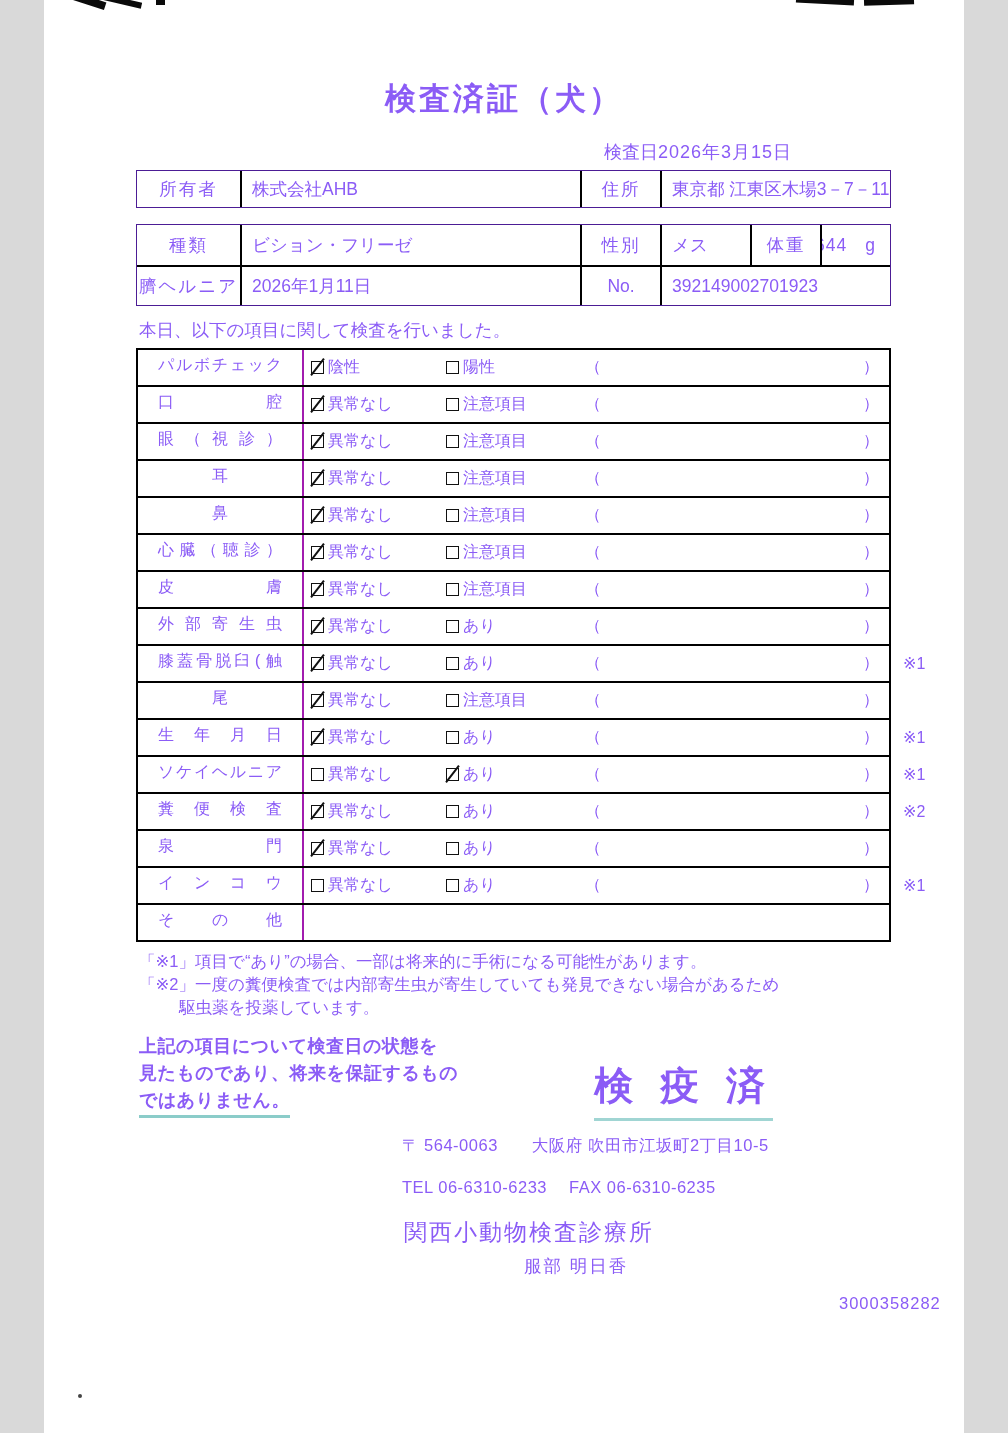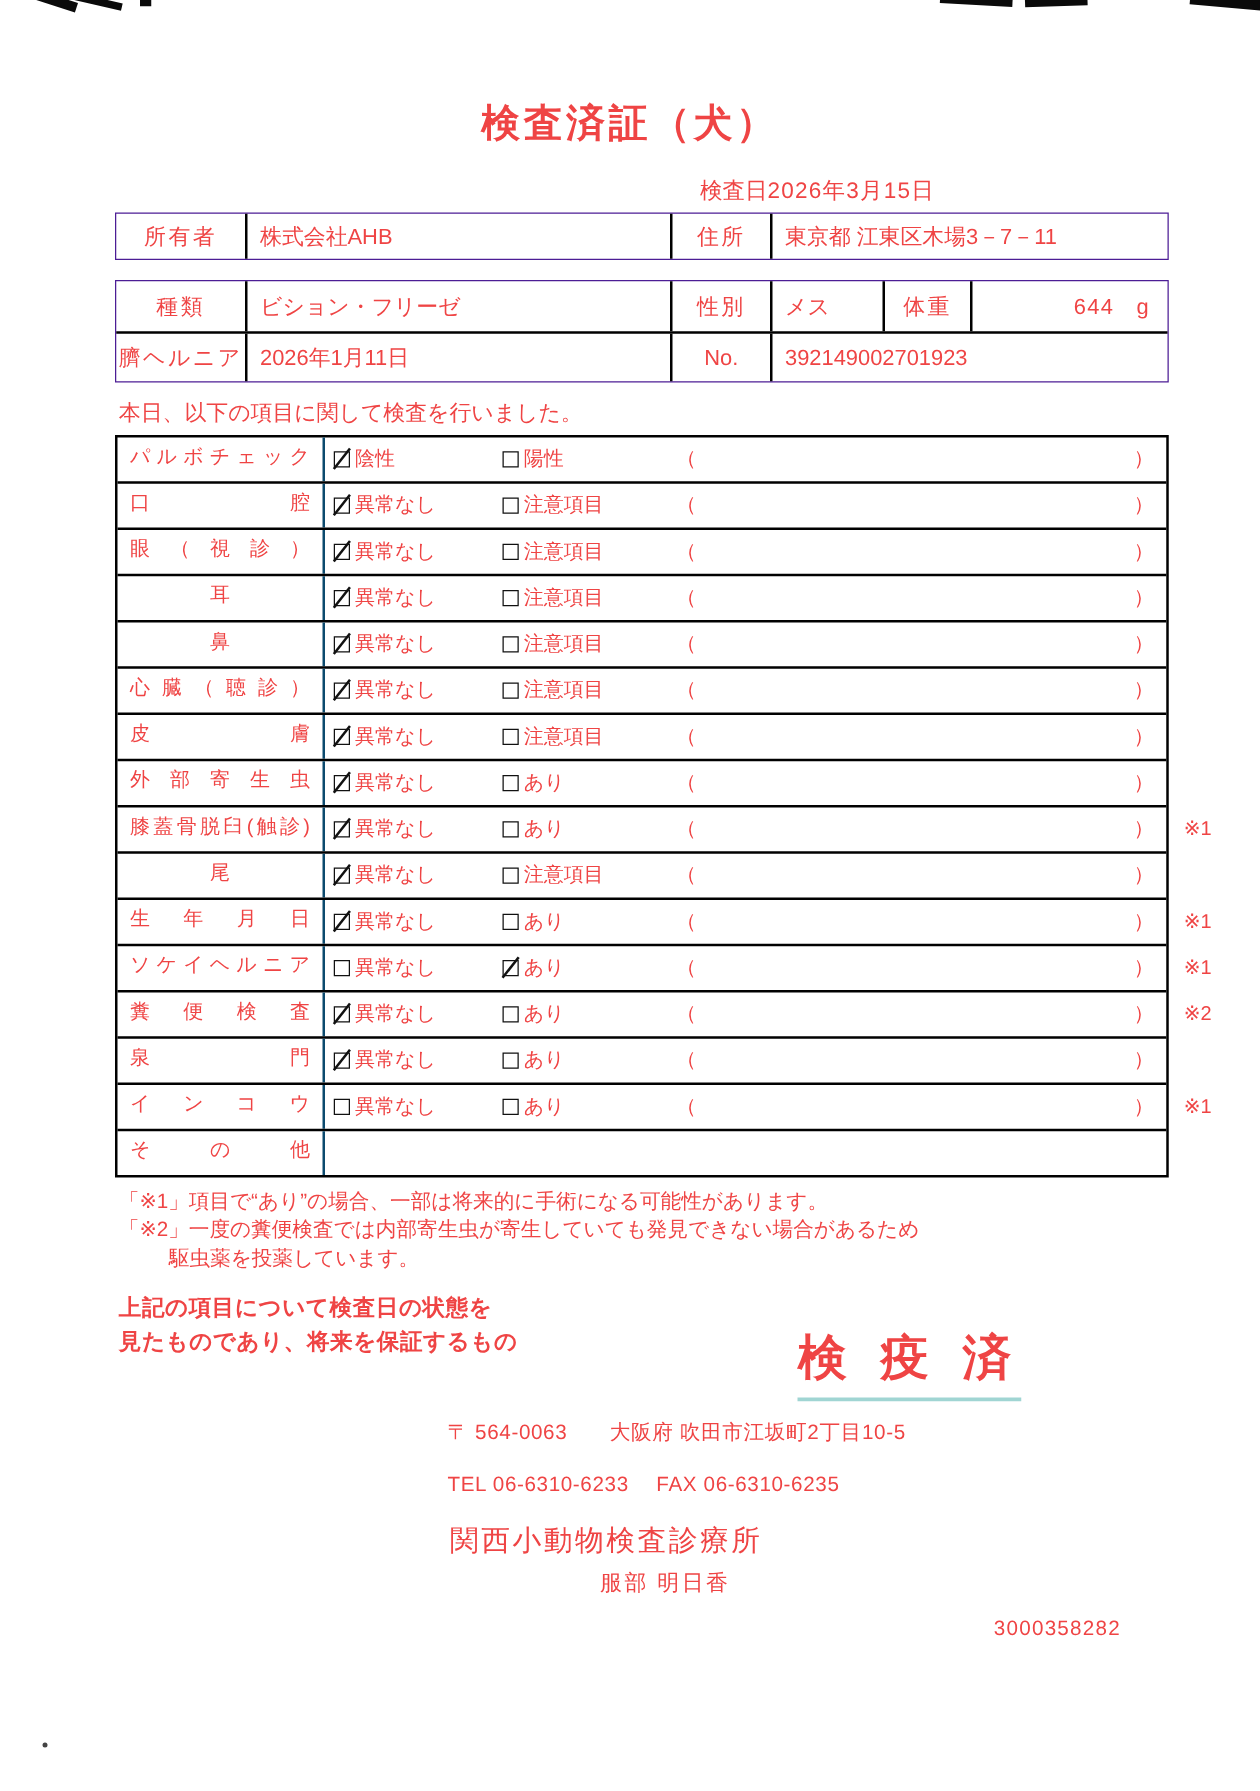--- a/index.html
+++ b/index.html
@@ -1,21 +1,21 @@
 <!DOCTYPE html>
 <html><head>
 <meta charset="utf-8">
 <style>
   html,body { margin:0; padding:0; background:#d9d9d9; }
   .page {
     position:relative;
-    width:1008px; height:1433px;
+    width:920px; height:1433px;
     margin:0 auto;
     background:#ffffff;
-    color:#ef4444;
+    color:#8b5cf6;
     font-family:"Liberation Sans","DejaVu Sans",sans-serif;
     overflow:hidden;
   }
   
   .art { position:absolute; background:#0a0a0a; }
   .art.round { border-radius:50%; background:#444; }
 
   .title { padding-top:78px; text-align:center; }
   .title h1 { margin:0; font-size:31px; font-weight:700; letter-spacing:3px; }
 
@@ -35,24 +35,25 @@
   .cell.lab { justify-content:center; padding:0 4px; letter-spacing:2px; }
   .cell.weight-val { justify-content:flex-end; gap:18px; padding-right:14px; letter-spacing:1px; }
 
   .intro { margin:12px 0 6px 95px; font-size:17.5px; }
 
   .check-table { position:relative; margin:2px 73px 0 92px; border:2px solid #000; box-sizing:border-box; }
   .check-row { position:relative; display:flex; align-items:stretch; height:35px; }
   .check-row + .check-row { border-top:2px solid #000; }
   .item-cell {
     width:166px; flex:none; box-sizing:border-box;
-    border-right:2px solid #0c4a6e; padding:0 10px;
+    border-right:2px solid #a21caf; padding:0 20px;
     font-size:16px; line-height:32px;
     text-align:justify; text-align-last:justify; text-justify:inter-ideograph;
     overflow:hidden;
+    font-family:Liberation Mono, monospace;
   }
   .item-cell.single { text-align-last:center; }
   .opt { display:flex; align-items:center; gap:4px; box-sizing:border-box; flex:none; font-size:16px; }
   .opt1 { width:142px; padding-left:7px; }
   .opt2 { width:137px; }
   .cbx { position:relative; width:13px; height:13px; border:1.6px solid #111; flex:none; box-sizing:border-box; }
   .cbx.checked::after {
     content:""; position:absolute; left:-5px; top:4px; width:21px; height:0;
     border-top:2px solid #111; transform:rotate(-52deg);
   }
@@ -395,20 +396,21 @@
   <div class="footnotes">
     <div>「※1」項目で“あり”の場合、一部は将来的に手術になる可能性があります。</div>
     <div>「※2」一度の糞便検査では内部寄生虫が寄生していても発見できない場合があるため</div>
     <div class="indent">駆虫薬を投薬しています。</div>
   </div>
 
   <div class="bottom-row">
     <div class="disclaimer">
       <div>上記の項目について検査日の状態を</div>
       <div>見たものであり、将来を保証するもの</div>
+      <div><span class="teal-underline">ではありません。</span></div>
     </div>
     <div class="stamp">検 疫 済</div>
   </div>
 
   <div class="contact">
     <div>〒 564-0063　　大阪府 吹田市江坂町2丁目10-5</div>
     <div class="tel">TEL 06-6310-6233　 FAX 06-6310-6235</div>
   </div>
 
   <div class="clinic-name">関西小動物検査診療所</div>

